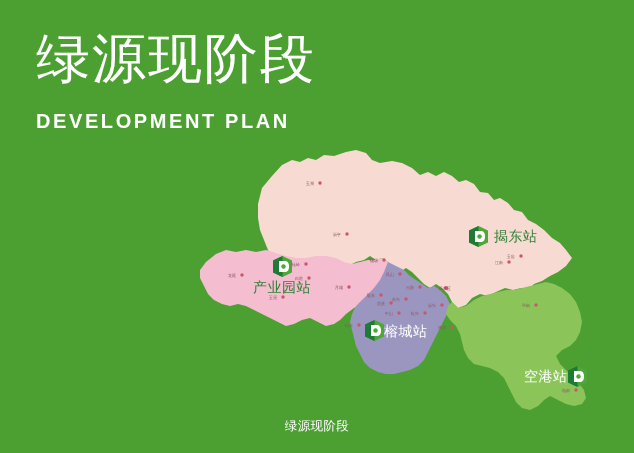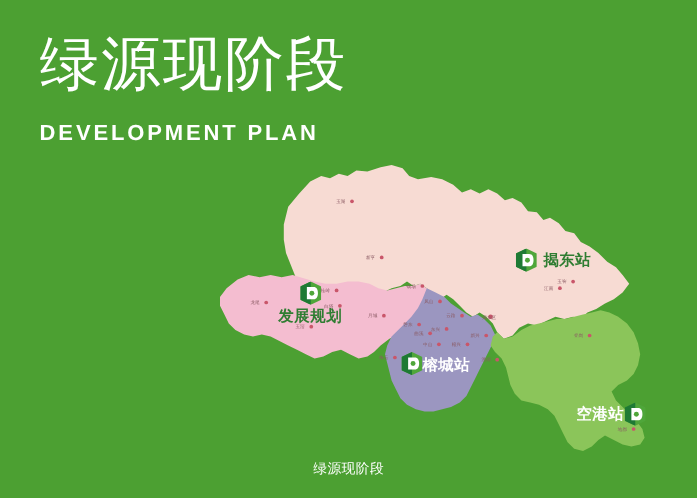--- a/index.html
+++ b/index.html
@@ -57,21 +57,21 @@
   }
   
   .station {
     position: absolute;
     display: flex;
     align-items: center;
     white-space: nowrap;
   }
   .station-label {
     font-size: 14px;
-    font-weight: 700;
+    font-weight: 400;
     letter-spacing: 0.5px;
   }
   .logo-icon {
     width: 19px;
     height: 21px;
     flex: 0 0 auto;
   }
   #station-chanyeyuan { left: 253px; top: 256px; flex-direction: column; align-items: center; }
   #station-chanyeyuan .station-label { color: #2F7D32; margin-top: 2px; }
   #station-jiedong { left: 469px; top: 226px; }
@@ -171,21 +171,21 @@
     <div id="subtitle-en">DEVELOPMENT PLAN</div>
   </div>
 
   <div class="station" id="station-chanyeyuan">
     <svg class="logo-icon" viewBox="0 0 38 42">
       <polygon points="19,0 38,9 38,33 19,42 0,33 0,9" fill="#4FA63A"></polygon>
       <polygon points="19,0 19,42 0,33 0,9" fill="#1E7A34"></polygon>
       <path d="M12,10 L24,10 C30,10 32,15 32,21 C32,27 30,32 24,32 L12,32 Z" fill="#ffffff"></path>
       <circle cx="21" cy="21" r="4.5" fill="#4FA63A"></circle>
     </svg>
-    <span class="station-label">发展规划</span>
+    <span class="station-label">产业园站</span>
   </div>
 
   <div class="station" id="station-jiedong">
     <svg class="logo-icon" viewBox="0 0 38 42">
       <polygon points="19,0 38,9 38,33 19,42 0,33 0,9" fill="#4FA63A"></polygon>
       <polygon points="19,0 19,42 0,33 0,9" fill="#1E7A34"></polygon>
       <path d="M12,10 L24,10 C30,10 32,15 32,21 C32,27 30,32 24,32 L12,32 Z" fill="#ffffff"></path>
       <circle cx="21" cy="21" r="4.5" fill="#4FA63A"></circle>
     </svg>
     <span class="station-label">揭东站</span>

